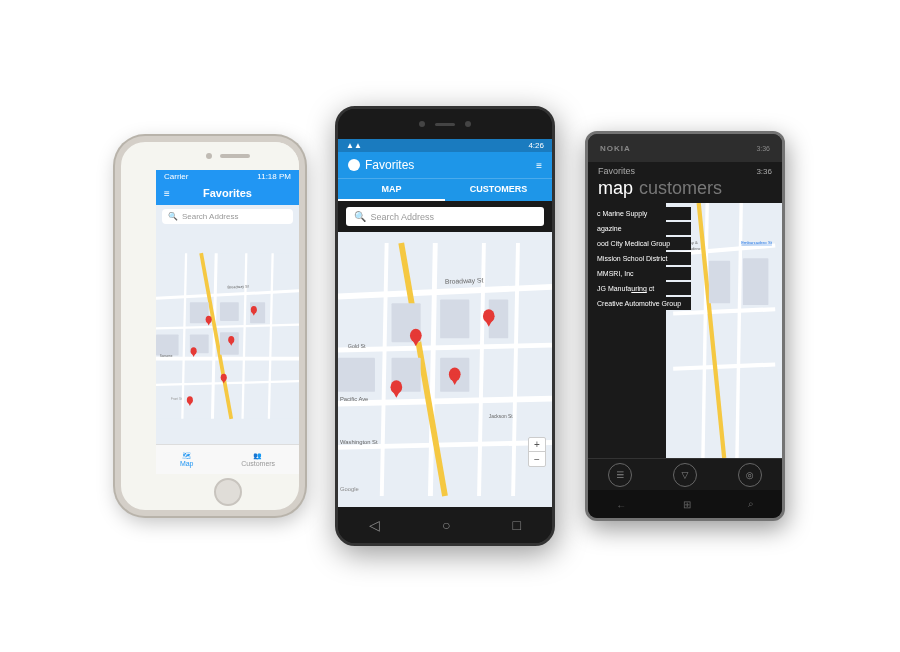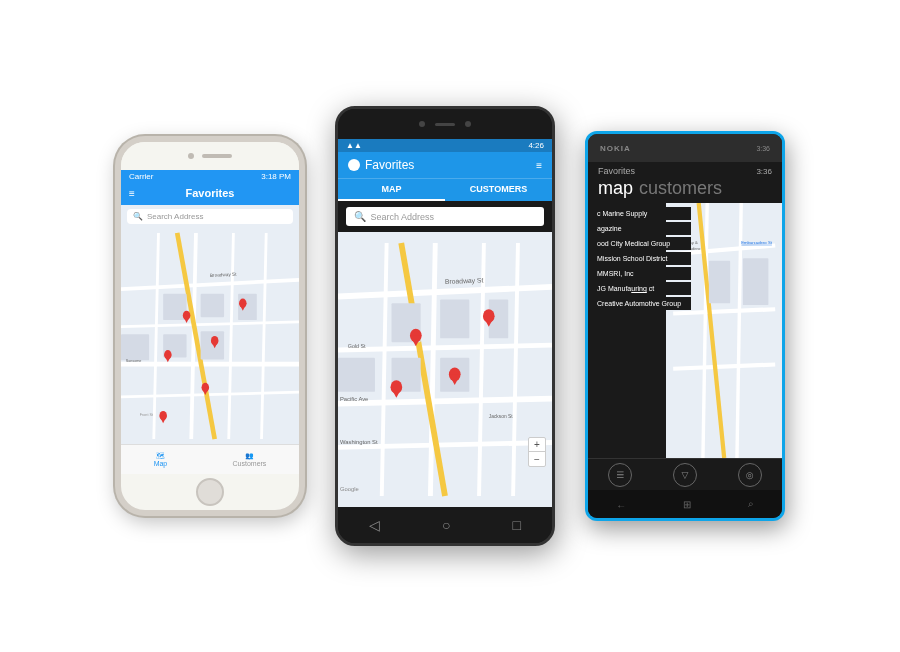--- a/index.html
+++ b/index.html
@@ -27,20 +27,21 @@
       width: 190px;
       height: 380px;
       background: #f5f5f0;
       border-radius: 30px;
       border: 6px solid #d4cfc8;
       box-shadow: 0 0 0 2px #b8b3aa, 2px 6px 20px rgba(0,0,0,0.25);
       position: relative;
       display: flex;
       flex-direction: column;
       overflow: hidden;
+      padding-left: 35px;
     }
     .iphone-top-bar {
       background: #f5f5f0;
       height: 28px;
       display: flex;
       align-items: center;
       justify-content: center;
       position: relative;
       flex-shrink: 0;
     }
@@ -250,21 +251,21 @@
       color: #888;
       font-size: 14px;
     }
 
     
     .winphone {
       width: 200px;
       height: 390px;
       background: #2d2d2d;
       border-radius: 12px;
-      border: 3px solid #0ea5e9;
+      border: 3px solid #737373;
       box-shadow: 2px 8px 25px rgba(0,0,0,0.4);
       position: relative;
       display: flex;
       flex-direction: column;
       overflow: hidden;
     }
     .winphone-top {
       background: #2d2d2d;
       height: 28px;
       display: flex;
@@ -419,21 +420,21 @@
 <div class="phones-container">
 
   <div class="iphone">
     <div class="iphone-top-bar">
       <div class="iphone-camera"></div>
       <div class="iphone-speaker"></div>
     </div>
     <div class="iphone-screen">
       <div class="iphone-status-bar">
         <span>Carrier</span>
-        <span>3:18 PM</span>
+        <span>11:18 PM</span>
       </div>
       <div class="iphone-header">
         <span class="iphone-menu-icon">≡</span>
         <span class="iphone-header-title">Favorites</span>
       </div>
       <div class="iphone-search-bar">
         <span>🔍</span>
         <span>Search Address</span>
       </div>
       <div class="iphone-map-area">

